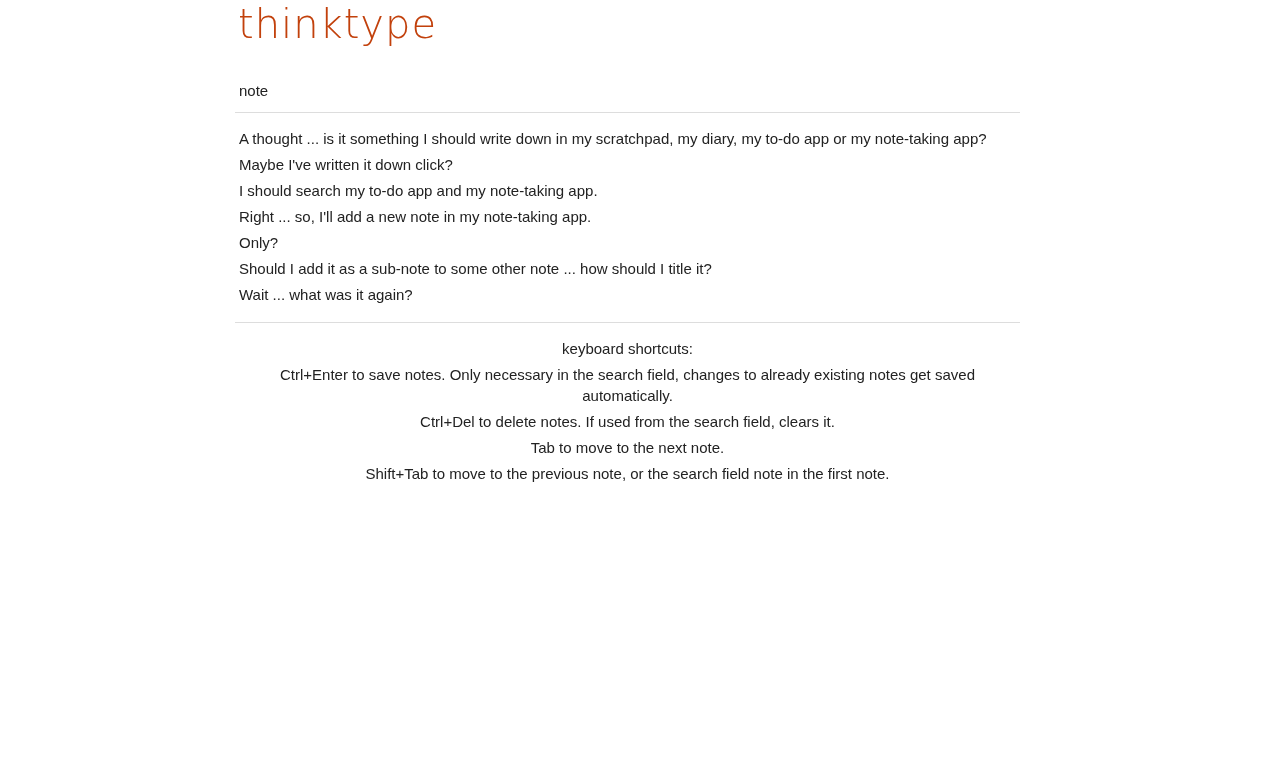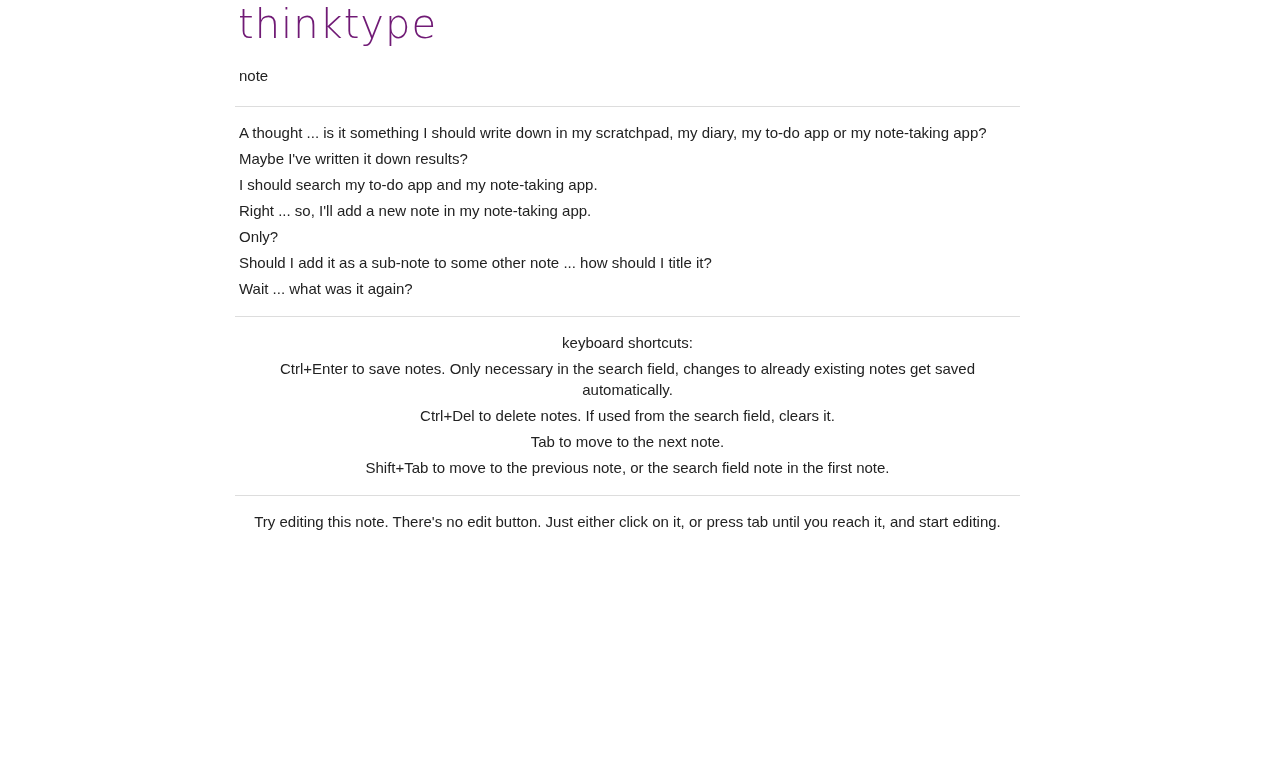--- a/index.html
+++ b/index.html
@@ -1,47 +1,44 @@
 <!DOCTYPE html>
 <html><head>
   <meta charset="utf-8">
   <style>
     html, body { margin: 0; padding: 0; background: #ffffff; }
     body { width: 1270px; height: 760px; overflow: hidden; font-family: "Liberation Sans", sans-serif; color: #222222; }
     .wrap { position: absolute; left: 235px; top: 0; width: 785px; }
-    .logo { font-family: "DejaVu Sans", sans-serif; font-size: 40px; font-weight: 300; color: #701a75; letter-spacing: 1px; margin: 0; padding: 0 0 0 3px; height: 50px; line-height: 48px; }
-    .search { display: block; width: 100%; box-sizing: border-box; border: none; outline: none; font-family: "Liberation Sans", sans-serif; font-size: 15px; color: #222; padding: 0 4px; height: 30px; margin-top: 10px; background: transparent; }
+    .logo { font-family: "DejaVu Sans", sans-serif; font-size: 40px; font-weight: 300; color: #c2410c; letter-spacing: 1px; margin: 0; padding: 0 0 0 3px; height: 50px; line-height: 48px; }
+    .search { display: block; width: 100%; box-sizing: border-box; border: none; outline: none; font-family: "Liberation Sans", sans-serif; font-size: 15px; color: #222; padding: 0 4px; height: 30px; margin-top: 25px; background: transparent; }
     .note { border-top: 1px solid #dddddd; padding: 15px 4px 12px 4px; }
     .note:first-of-type { }
     .line { font-size: 15px; line-height: 21px; margin-bottom: 5px; }
-    .notes { margin-top: 16px; }
+    .notes { margin-top: 7px; }
     .note.first { padding-top: 15px; }
     .note.last { padding-bottom: 0; }
     .note + .note { padding-top: 15px; text-align: center; }
   </style>
 </head>
 <body>
 
 <div class="wrap">
   <h1 class="logo">thinktype</h1>
   <input class="search" type="text" value="note" style="">
   <div class="notes">
     <div class="note first" contenteditable="true" style="">
       <div class="line">A thought ... is it something I should write down in my scratchpad, my diary, my to-do app or my note-taking app?</div>
-      <div class="line">Maybe I've written it down results?</div>
+      <div class="line">Maybe I've written it down click?</div>
       <div class="line">I should search my to-do app and my note-taking app.</div>
       <div class="line">Right ... so, I'll add a new note in my note-taking app.</div>
       <div class="line">Only?</div>
       <div class="line">Should I add it as a sub-note to some other note ... how should I title it?</div>
       <div class="line">Wait ... what was it again?</div>
     </div>
     <div class="note" contenteditable="true" style="">
       <div class="line">keyboard shortcuts:</div>
       <div class="line">Ctrl+Enter to save notes. Only necessary in the search field, changes to already existing notes get saved automatically.</div>
       <div class="line">Ctrl+Del to delete notes. If used from the search field, clears it.</div>
       <div class="line">Tab to move to the next note.</div>
       <div class="line">Shift+Tab to move to the previous note, or the search field note in the first note.</div>
     </div>
-    <div class="note last" contenteditable="true" style="">
-      <div class="line">Try editing this note. There's no edit button. Just either click on it, or press tab until you reach it, and start editing.</div>
-    </div>
   </div>
 </div>
 
 </body></html>

